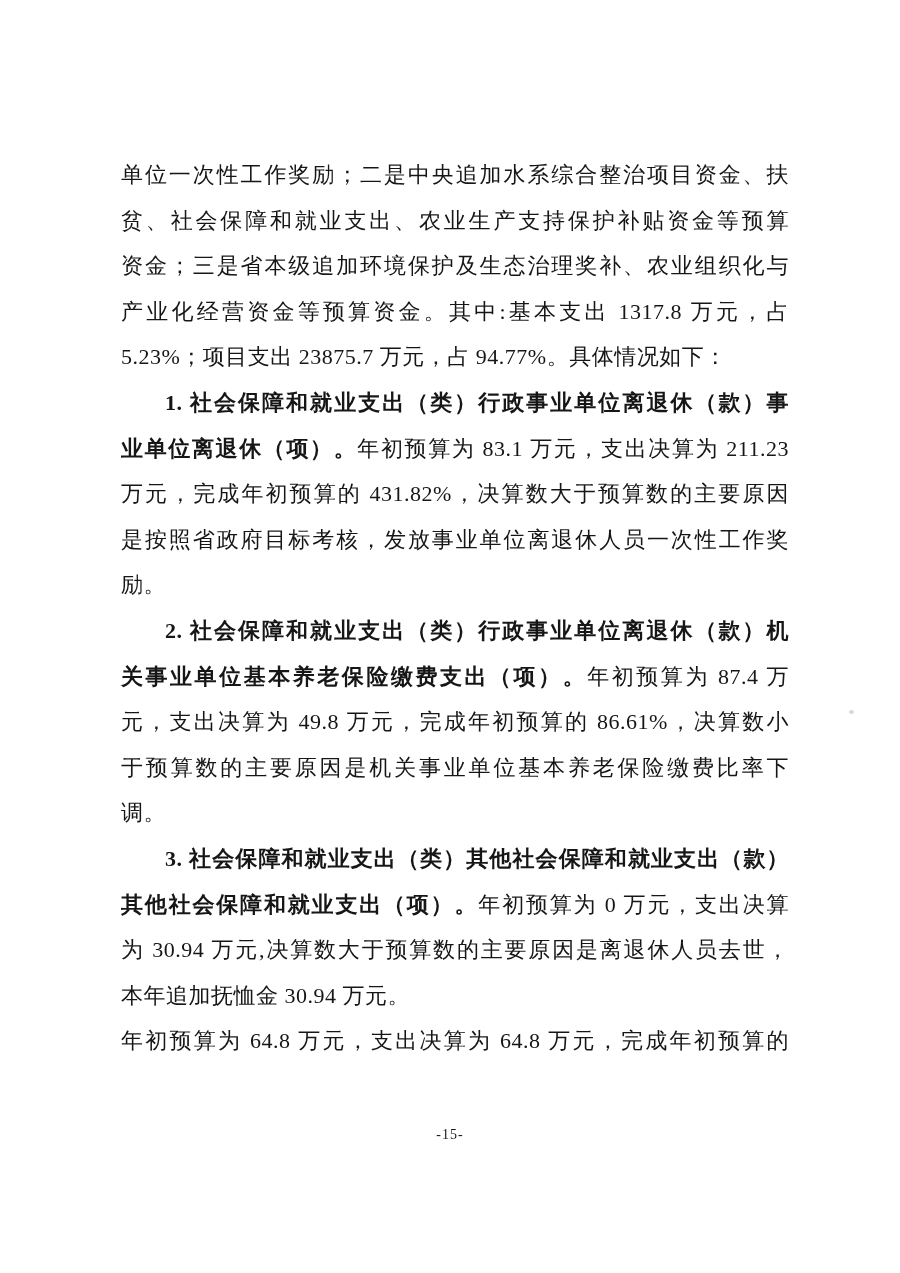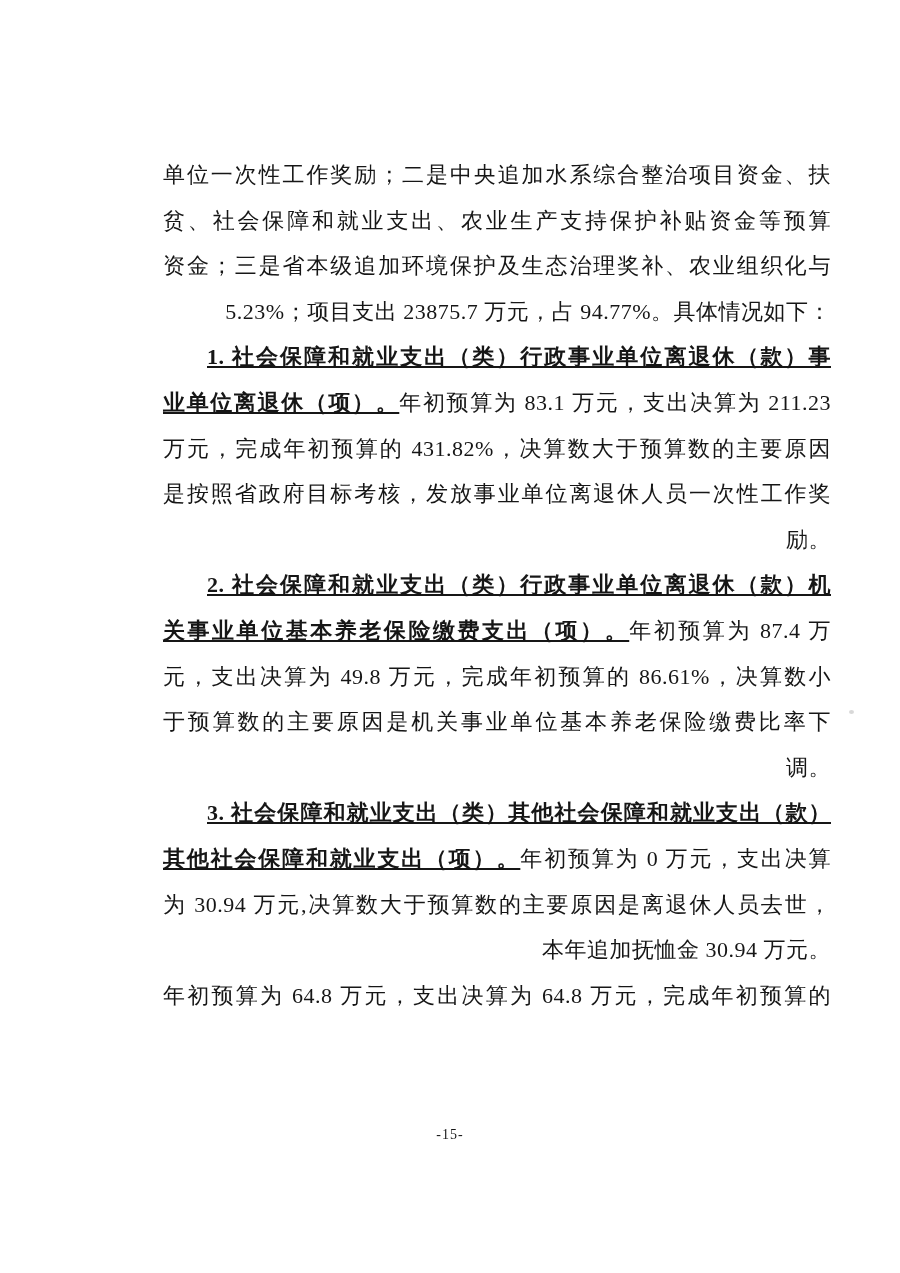--- a/index.html
+++ b/index.html
@@ -10,39 +10,38 @@
     background: #ffffff;
     font-family: "Liberation Serif", "DejaVu Serif", serif;
     color: #161616;
     overflow: hidden;
   }
   .textblock {
     position: absolute;
     left: 121px;
     top: 152px;
     width: 668px;
-    margin-left: 42px;
   }
   .line {
     font-size: 22px;
     height: 45.6px;
     line-height: 45.6px;
-    text-align: right;
+    text-align: left;
     letter-spacing: 0.5px;
     white-space: normal;
   }
   .line.just {
     text-align: justify;
     text-align-last: justify;
   }
   .line.ind {
     text-indent: 44px;
   }
   .seg { font-weight: 400; }
-  .seg.bold { font-weight: 700; text-decoration: underline; }
+  .seg.bold { font-weight: 700; }
   .pagenum {
     position: absolute;
     left: 0;
     right: 0;
     top: 1122px;
     text-align: center;
     font-size: 14px;
     line-height: 26px;
     letter-spacing: 1px;
     color: #161616;
@@ -58,20 +57,21 @@
   }
 </style>
 </head>
 <body>
 
 <div class="page">
   <main class="textblock" id="textblock">
       <div class="line just"><span class="seg">单位一次性工作奖励；二是中央追加水系综合整治项目资金、扶</span></div>
       <div class="line just"><span class="seg">贫、社会保障和就业支出、农业生产支持保护补贴资金等预算</span></div>
       <div class="line just"><span class="seg">资金；三是省本级追加环境保护及生态治理奖补、农业组织化与</span></div>
+      <div class="line just"><span class="seg">产业化经营资金等预算资金。其中:基本支出 1317.8 万元，占</span></div>
       <div class="line"><span class="seg">5.23%；项目支出 23875.7 万元，占 94.77%。具体情况如下：</span></div>
       <div class="line just ind"><span class="seg bold">1. 社会保障和就业支出（类）行政事业单位离退休（款）事</span></div>
       <div class="line just"><span class="seg bold">业单位离退休（项）。</span><span class="seg">年初预算为 83.1 万元，支出决算为 211.23</span></div>
       <div class="line just"><span class="seg">万元，完成年初预算的 431.82%，决算数大于预算数的主要原因</span></div>
       <div class="line just"><span class="seg">是按照省政府目标考核，发放事业单位离退休人员一次性工作奖</span></div>
       <div class="line"><span class="seg">励。</span></div>
       <div class="line just ind"><span class="seg bold">2. 社会保障和就业支出（类）行政事业单位离退休（款）机</span></div>
       <div class="line just"><span class="seg bold">关事业单位基本养老保险缴费支出（项）。</span><span class="seg">年初预算为 87.4 万</span></div>
       <div class="line just"><span class="seg">元，支出决算为 49.8 万元，完成年初预算的 86.61%，决算数小</span></div>
       <div class="line just"><span class="seg">于预算数的主要原因是机关事业单位基本养老保险缴费比率下</span></div>

